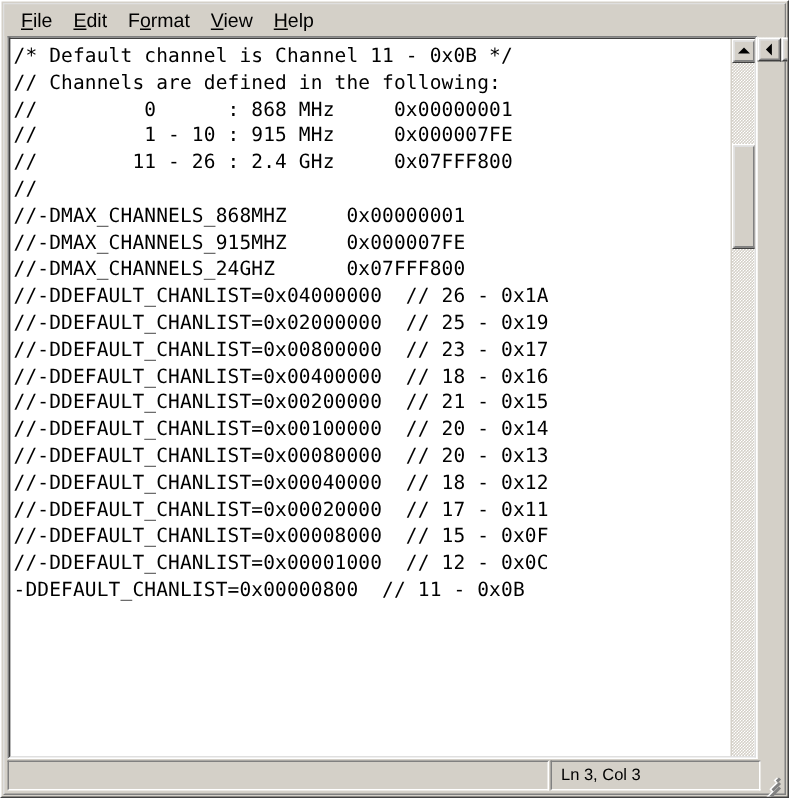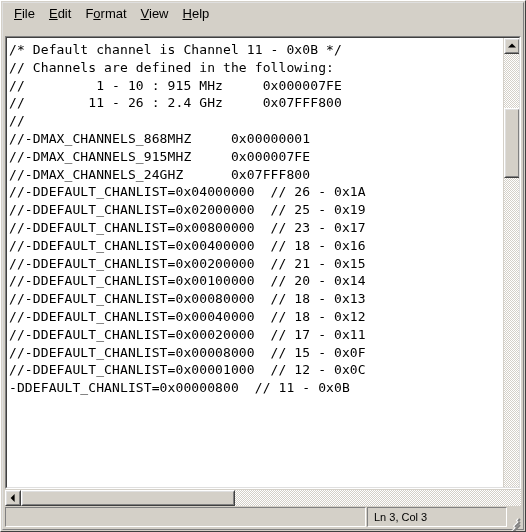--- a/index.html
+++ b/index.html
@@ -149,25 +149,25 @@
     white-space: nowrap;
     cursor: default;
   }
   .menu-item u {
     text-decoration: underline;
   }
 
   
   .client {
     flex: 1 1 auto;
-    margin: 12px 2px 0 2px;
-    position: relative;
-    background: #d4d0c8;
-    display: flex;
-    flex-direction: column;
+    margin: 0 2px 0 2px;
+    position: relative;
+    background: #d4d0c8;
+    display: flex;
+    flex-direction: row;
     min-height: 0;
   }
   .edit-frame {
     position: relative;
     flex: 1 1 auto;
     border-top: 1px solid #808080;
     border-left: 1px solid #808080;
     border-right: 1px solid #ffffff;
     border-bottom: 1px solid #ffffff;
     box-sizing: border-box;
@@ -388,33 +388,34 @@
       <div class="menu-item"><u>H</u>elp</div>
     </div>
 
     <div class="client">
       <div class="edit-frame">
         <div class="edit-frame-inner">
 
           <div class="textarea" id="textarea">
               <div class="code-line">/* Default channel is Channel 11 - 0x0B */</div>
               <div class="code-line">// Channels are defined in the following:</div>
+              <div class="code-line">//         0      : 868 MHz     0x00000001</div>
               <div class="code-line">//         1 - 10 : 915 MHz     0x000007FE</div>
               <div class="code-line">//        11 - 26 : 2.4 GHz     0x07FFF800</div>
               <div class="code-line">//</div>
               <div class="code-line">//-DMAX_CHANNELS_868MHZ     0x00000001</div>
               <div class="code-line">//-DMAX_CHANNELS_915MHZ     0x000007FE</div>
               <div class="code-line">//-DMAX_CHANNELS_24GHZ      0x07FFF800</div>
               <div class="code-line">//-DDEFAULT_CHANLIST=0x04000000  // 26 - 0x1A</div>
               <div class="code-line">//-DDEFAULT_CHANLIST=0x02000000  // 25 - 0x19</div>
               <div class="code-line">//-DDEFAULT_CHANLIST=0x00800000  // 23 - 0x17</div>
               <div class="code-line">//-DDEFAULT_CHANLIST=0x00400000  // 18 - 0x16</div>
               <div class="code-line">//-DDEFAULT_CHANLIST=0x00200000  // 21 - 0x15</div>
               <div class="code-line">//-DDEFAULT_CHANLIST=0x00100000  // 20 - 0x14</div>
-              <div class="code-line">//-DDEFAULT_CHANLIST=0x00080000  // 18 - 0x13</div>
+              <div class="code-line">//-DDEFAULT_CHANLIST=0x00080000  // 20 - 0x13</div>
               <div class="code-line">//-DDEFAULT_CHANLIST=0x00040000  // 18 - 0x12</div>
               <div class="code-line">//-DDEFAULT_CHANLIST=0x00020000  // 17 - 0x11</div>
               <div class="code-line">//-DDEFAULT_CHANLIST=0x00008000  // 15 - 0x0F</div>
               <div class="code-line">//-DDEFAULT_CHANLIST=0x00001000  // 12 - 0x0C</div>
               <div class="code-line">-DDEFAULT_CHANLIST=0x00000800  // 11 - 0x0B</div>
             </div>
 
           <div class="vscroll">
             <div class="vtrack"></div>
             <div class="sb-btn" style="top:0; left:0;">

